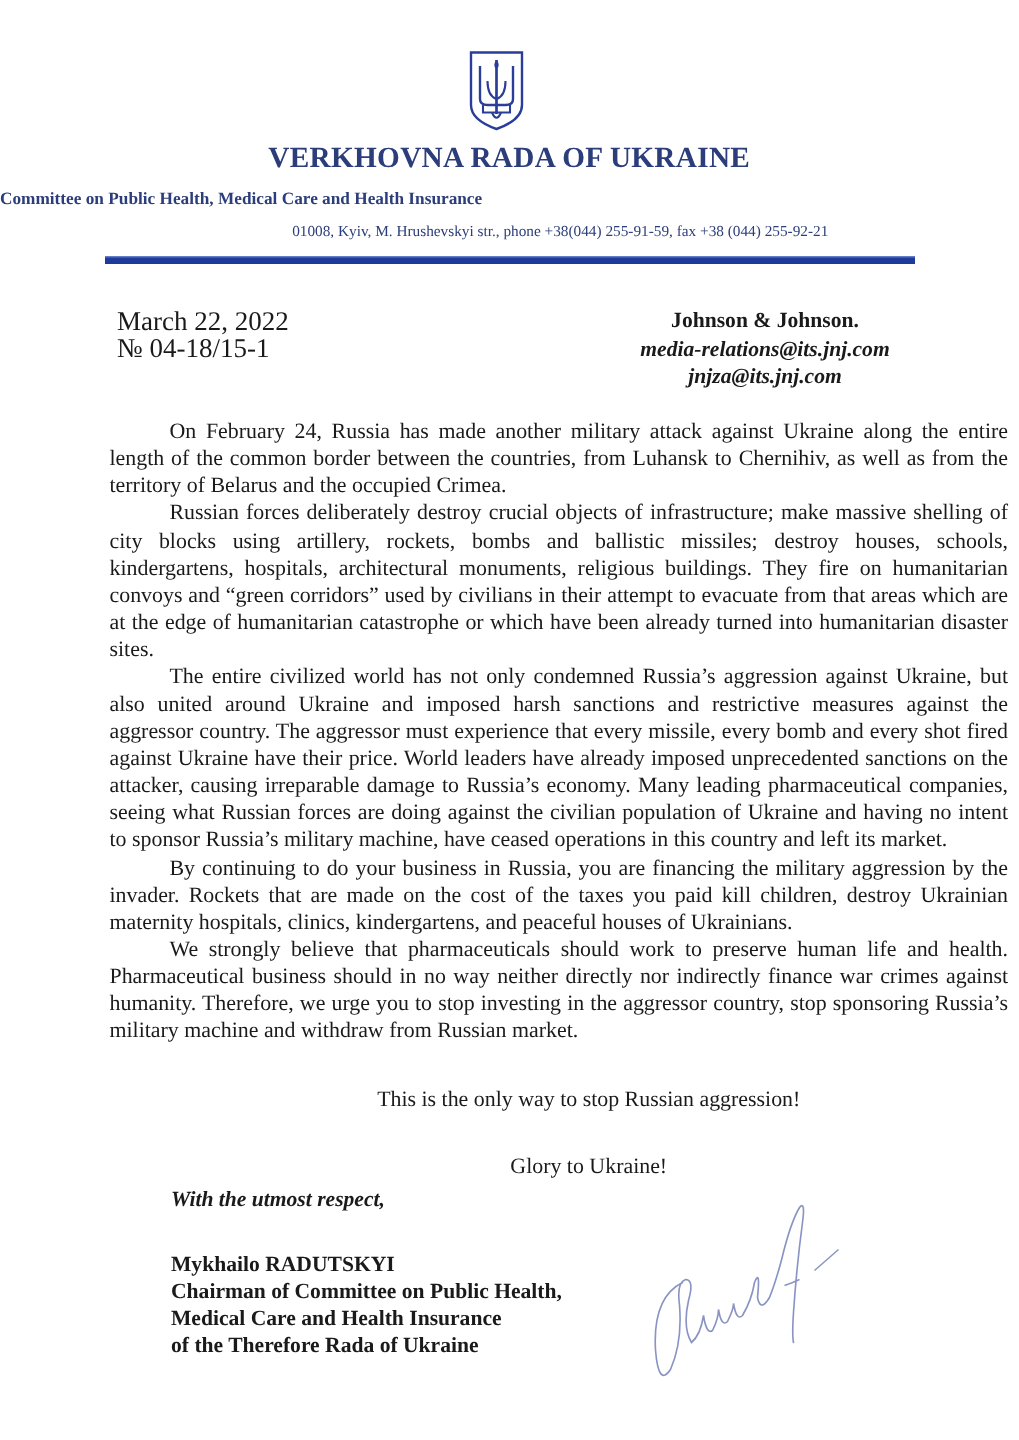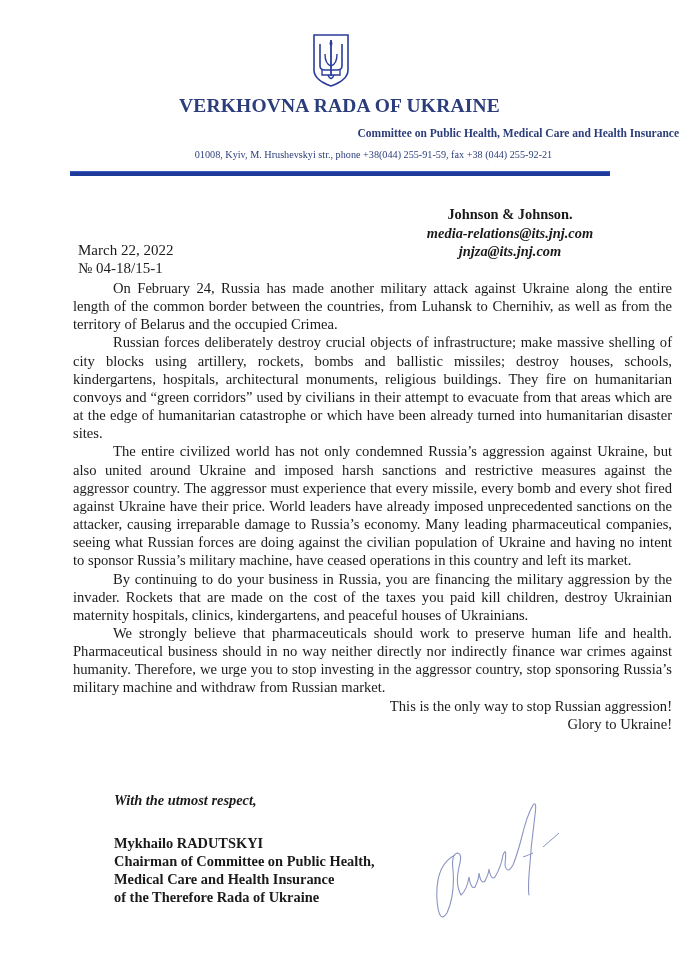--- a/index.html
+++ b/index.html
@@ -38,21 +38,21 @@
       font-size: 19.5px;
       color: #2b3d7a;
       letter-spacing: 0.2px;
       font-weight: bold;
     }
     .committee {
       position: absolute;
       left: 0;
       top: 127px;
       width: 679px;
-      text-align: right;
+      text-align: left;
       font-weight: bold;
       font-size: 11.5px;
       color: #2b3d7a;
     }
     .address {
       position: absolute;
       left: 0;
       top: 149px;
       width: 679px;
       text-align: center;
@@ -66,23 +66,22 @@
       top: 171px;
       width: 540px;
       height: 4px;
       background: #1e3a9a;
       border-top: 1px solid #3a5bc0;
     }
     .date-block {
       position: absolute;
       left: 78px;
       top: 205px;
-      font-size: 15px;
+      font-size: 18px;
       line-height: 18px;
-      margin-top: 36px;
     }
     .recipient-block {
       position: absolute;
       left: 390px;
       top: 205px;
       width: 240px;
       text-align: center;
       font-size: 14.4px;
       line-height: 18.5px;
     }
@@ -100,21 +99,22 @@
       width: 599px;
       font-size: 14.6px;
       line-height: 18.15px;
       text-align: justify;
     }
     .body-text p {
       margin: 0;
       text-indent: 40px;
     }
     .body-text p.short {
-      text-align: right;
+      text-align: center;
+      margin-top: 27px;
     }
     .closing {
       position: absolute;
       left: 114px;
       top: 792px;
       font-size: 14.4px;
       font-weight: bold;
       font-style: italic;
     }
     .signer {

